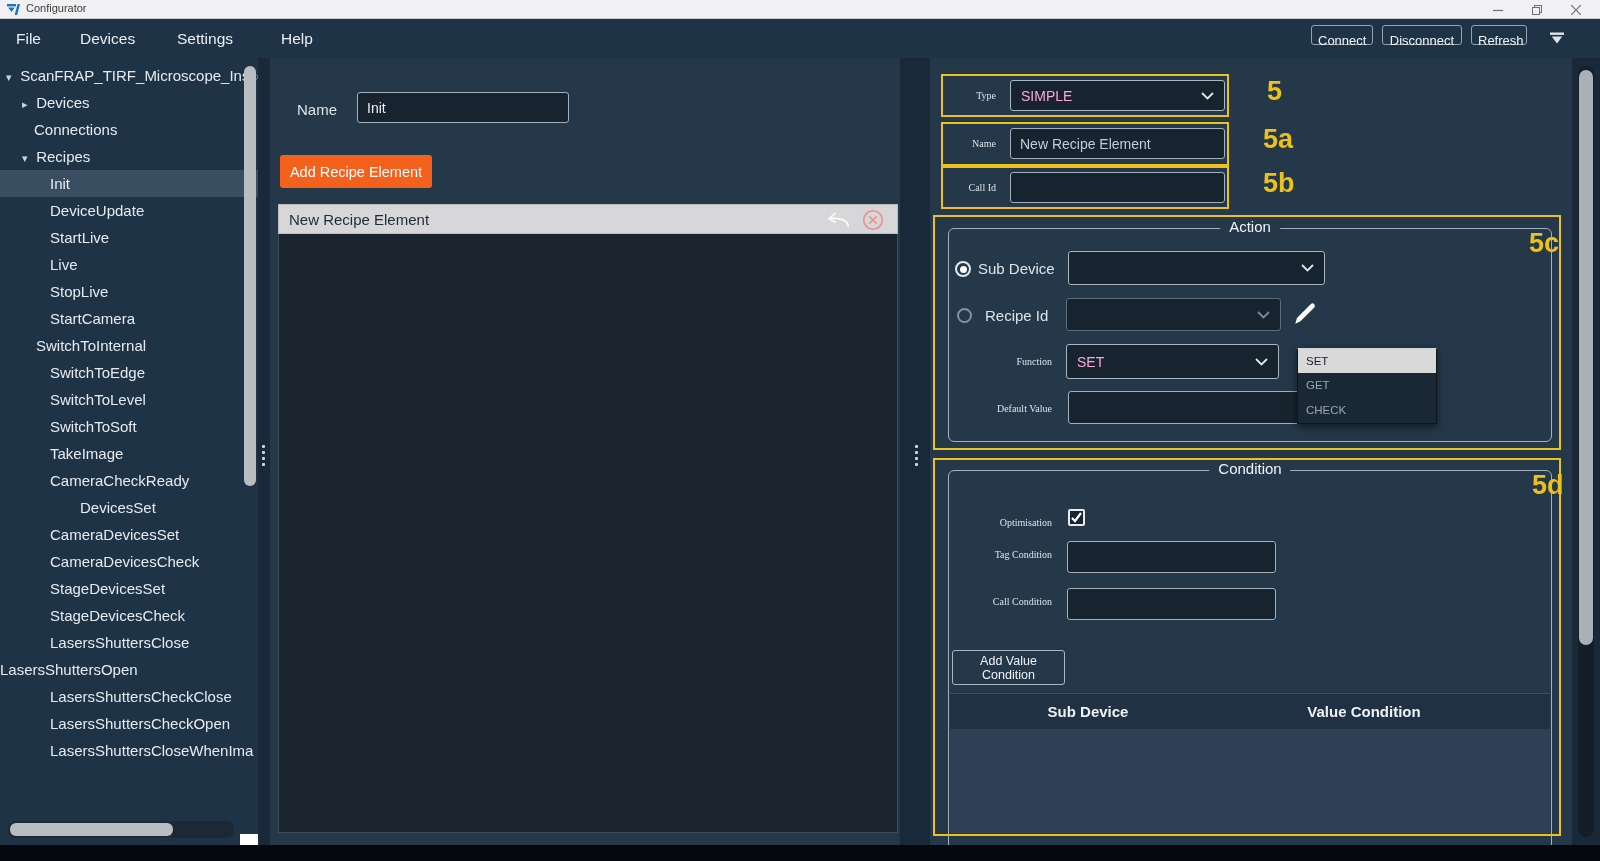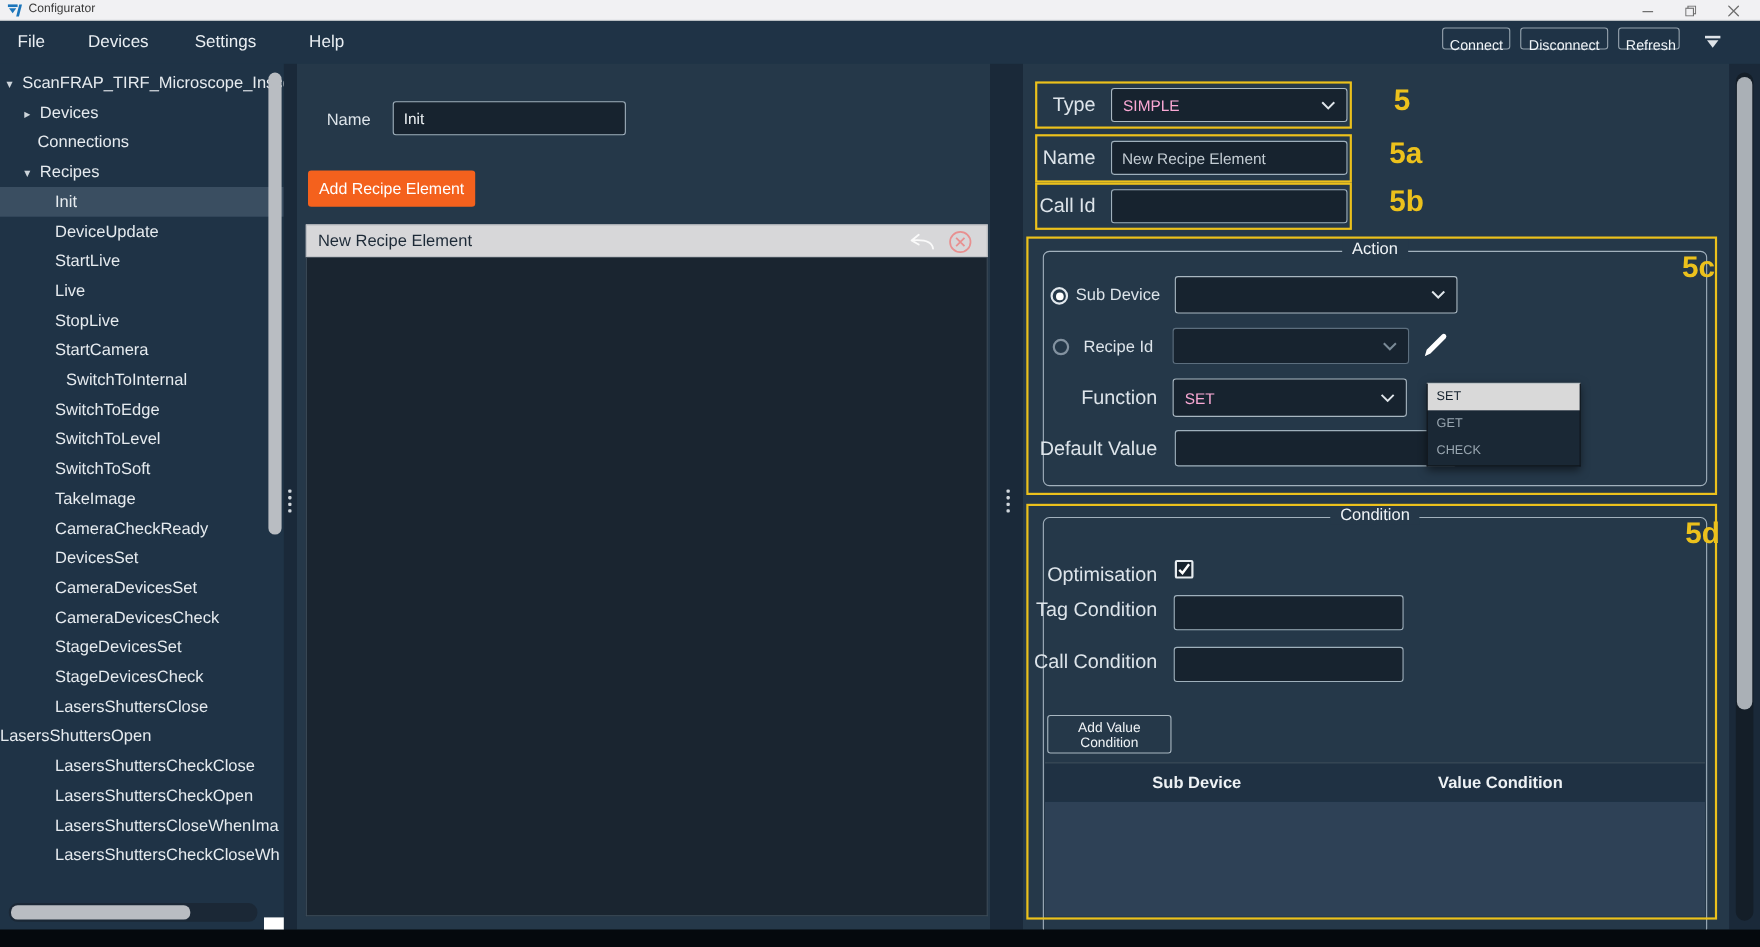--- a/index.html
+++ b/index.html
@@ -46,21 +46,21 @@
   #element-header{position:absolute;left:0;top:0;width:620px;height:30px;background:#d7d7d9;border:1px solid #b9bcc0;}
   #element-title{position:absolute;left:10px;top:0;height:30px;line-height:30px;font-size:15px;color:#1d2a37;}
   #undo-icon{position:absolute;right:46px;top:5px;width:26px;height:19px;}
   #remove-icon{position:absolute;right:13px;top:4px;width:22px;height:22px;}
   #element-body{position:absolute;left:0;top:30px;width:620px;height:599px;background:#1a2530;border:1px solid #3c4c59;border-top:none;}
 
   
   #right{position:absolute;left:930px;top:58px;width:642px;height:787px;background:#253849;}
   .ybox{position:absolute;border:2px solid #ecc11c;z-index:5;pointer-events:none;}
   .ann{position:absolute;font-size:27px;font-weight:bold;color:#ecc11c;z-index:6;}
-  .rlbl{position:absolute;left:0;width:122px;text-align:right;height:31px;line-height:31px;font-size:18px;color:#dde4ea;}
+  .rlbl{position:absolute;left:0;width:122px;text-align:right;height:31px;line-height:31px;font-size:10px;color:#dde4ea;font-family:Liberation Serif, serif;}
   .dd{position:absolute;background:#17232f;border:1px solid #a9b7c1;border-radius:3px;color:#f9a8d4;font-size:14px;}
   .dd .val{position:absolute;left:10px;top:0;bottom:0;display:flex;align-items:center;}
   .dd .chev{position:absolute;right:10px;top:50%;transform:translateY(-50%);width:13px;height:8px;}
   .dd.dim{border-color:#5c6e7e;}
   .groupbox{position:absolute;border:1px solid #a2b1bd;border-radius:6px;}
   .legend{position:absolute;top:-11px;left:50%;transform:translateX(-50%);background:#253849;padding:0 9px;
           font-size:15px;color:#f0f4f7;white-space:nowrap;z-index:3;}
   .radio{position:absolute;width:16px;height:16px;border:2px solid #8392a0;border-radius:50%;background:transparent;}
   .radio.on{border-color:#e3e9ee;}
   .radio.on::after{content:"";position:absolute;left:3px;top:3px;width:7px;height:7px;background:#fff;border-radius:50%;}
@@ -150,37 +150,36 @@
         <span class="arr">▾</span>
         <span>Recipes</span>
       </div>
       <div id="recipe-list">
           <div class="t-row sel" style="padding-left: 50px;">Init</div>
           <div class="t-row" style="padding-left: 50px;">DeviceUpdate</div>
           <div class="t-row" style="padding-left: 50px;">StartLive</div>
           <div class="t-row" style="padding-left: 50px;">Live</div>
           <div class="t-row" style="padding-left: 50px;">StopLive</div>
           <div class="t-row" style="padding-left: 50px;">StartCamera</div>
-          <div class="t-row" style="padding-left: 60px;">SwitchToInternal</div>
+          <div class="t-row" style="padding-left: 36px;">SwitchToInternal</div>
           <div class="t-row" style="padding-left: 50px;">SwitchToEdge</div>
           <div class="t-row" style="padding-left: 50px;">SwitchToLevel</div>
           <div class="t-row" style="padding-left: 50px;">SwitchToSoft</div>
           <div class="t-row" style="padding-left: 50px;">TakeImage</div>
           <div class="t-row" style="padding-left: 50px;">CameraCheckReady</div>
-          <div class="t-row" style="padding-left: 50px;">DevicesSet</div>
+          <div class="t-row" style="padding-left: 80px;">DevicesSet</div>
           <div class="t-row" style="padding-left: 50px;">CameraDevicesSet</div>
           <div class="t-row" style="padding-left: 50px;">CameraDevicesCheck</div>
           <div class="t-row" style="padding-left: 50px;">StageDevicesSet</div>
           <div class="t-row" style="padding-left: 50px;">StageDevicesCheck</div>
           <div class="t-row" style="padding-left: 50px;">LasersShuttersClose</div>
           <div class="t-row" style="">LasersShuttersOpen</div>
           <div class="t-row" style="padding-left: 50px;">LasersShuttersCheckClose</div>
           <div class="t-row" style="padding-left: 50px;">LasersShuttersCheckOpen</div>
           <div class="t-row" style="padding-left: 50px;">LasersShuttersCloseWhenIma</div>
-          <div class="t-row" style="padding-left: 50px;">LasersShuttersCheckCloseWh</div>
         </div>
     </div>
     <div id="sb-vthumb"></div>
     <div id="sb-htrack">
       <div id="sb-hthumb"></div>
     </div>
     <div id="sb-corner"></div>
   </div>
 
   <div class="vdivider" style="left:258px;width:12px;">

